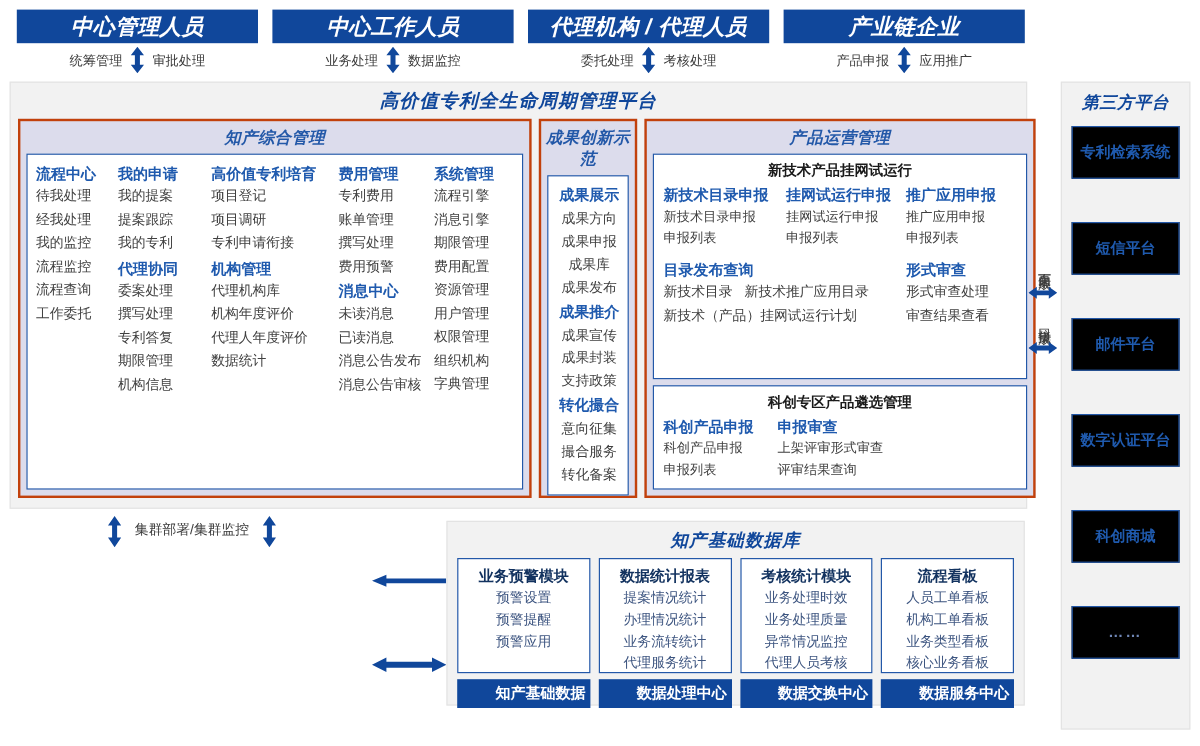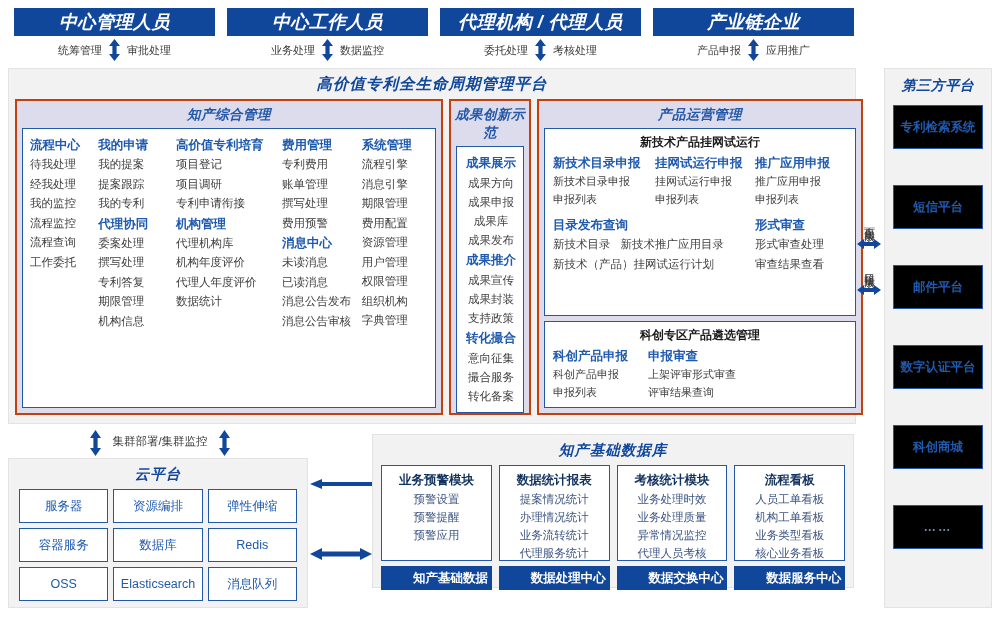--- a/index.html
+++ b/index.html
@@ -365,34 +365,20 @@
         </svg>
     </span>
     <span class="txt">集群部署/集群监控</span>
     <span class="updown">
       <svg width="13" height="26" viewBox="0 0 13 26">
           <path d="M6.5 0 L12 8 L8.6 8 L8.6 18 L12 18 L6.5 26 L1 18 L4.4 18 L4.4 8 L1 8 Z" fill="#10479B"></path>
         </svg>
     </span>
   </div>
 
-  <div class="cloud">
-    <div class="cloud-title">云平台</div>
-    <div class="cloud-grid">
-      <div class="cell">服务器</div>
-      <div class="cell">资源编排</div>
-      <div class="cell">弹性伸缩</div>
-      <div class="cell">容器服务</div>
-      <div class="cell">数据库</div>
-      <div class="cell">Redis</div>
-      <div class="cell">OSS</div>
-      <div class="cell">Elasticsearch</div>
-      <div class="cell">消息队列</div>
-    </div>
-  </div>
 
   <div class="midarrows">
     <svg width="62" height="150" viewBox="0 0 62 150">
       <g fill="#10479B">
         <path d="M62 24 L12 24 L12 21 L0 26 L12 31 L12 28 L62 28 Z"></path>
         <path d="M0 96 L12 90 L12 93.5 L50 93.5 L50 90 L62 96 L50 102 L50 98.5 L12 98.5 L12 102 Z"></path>
       </g>
     </svg>
   </div>
 

